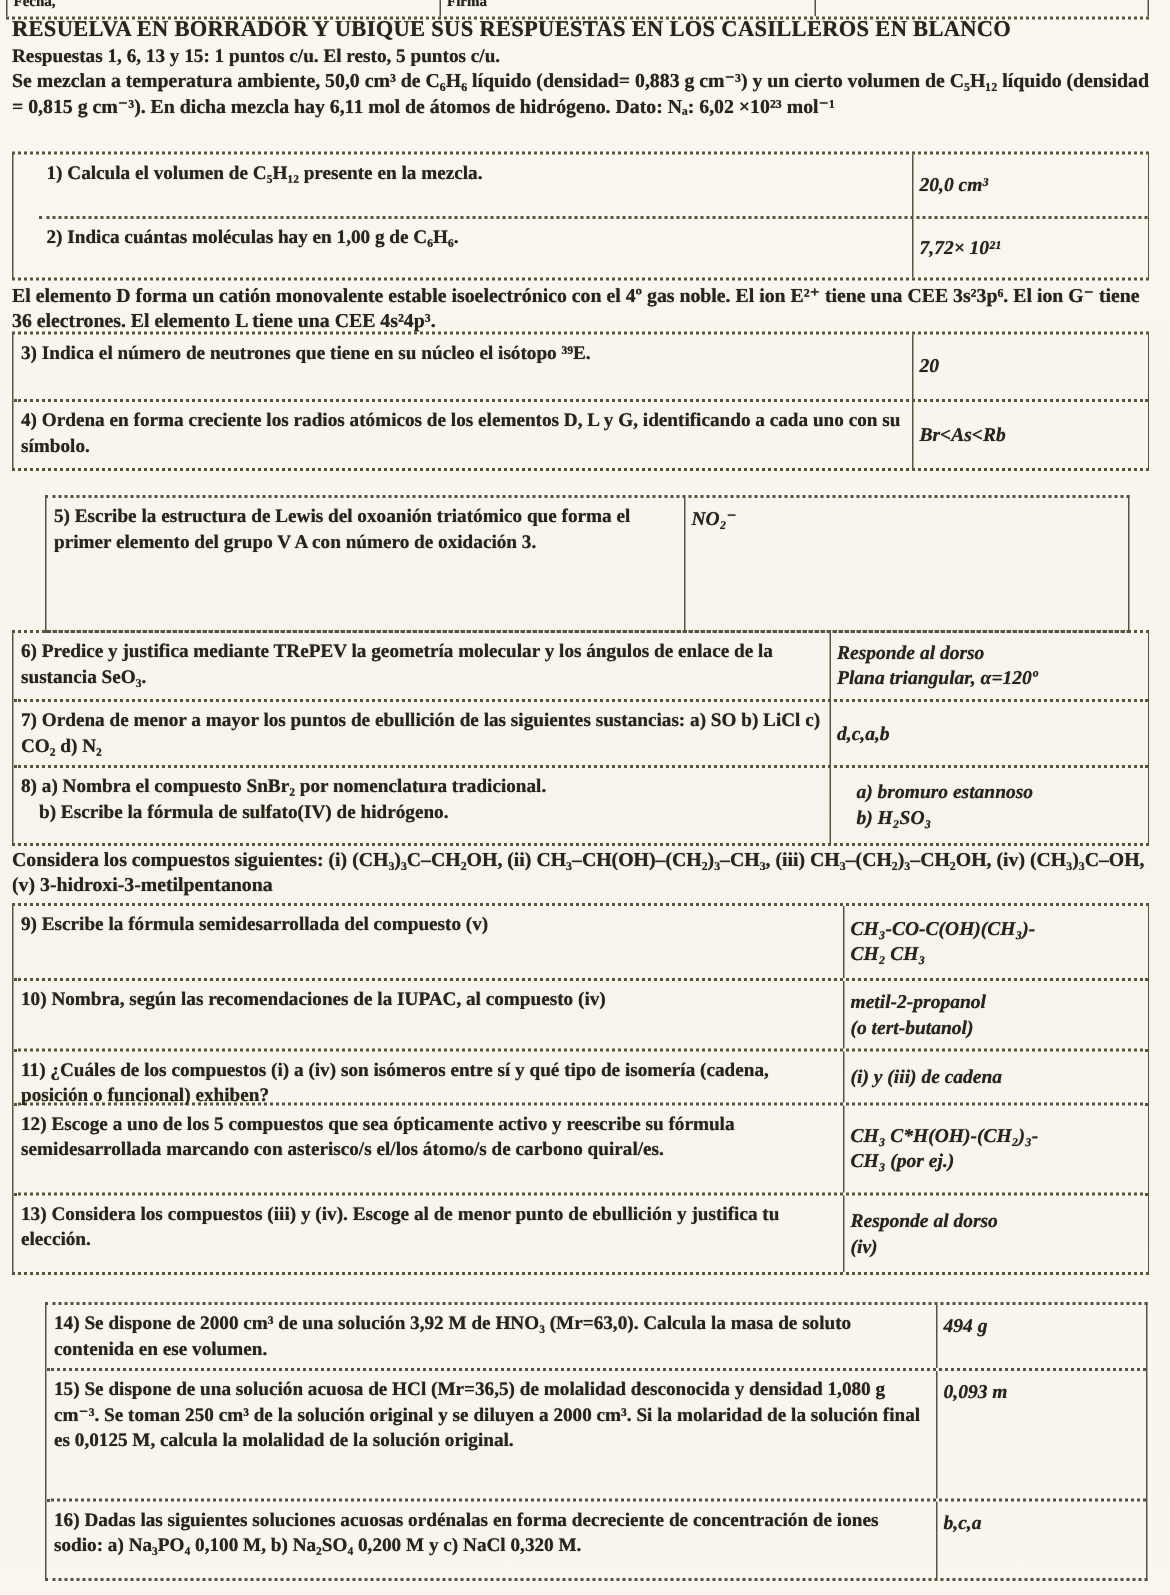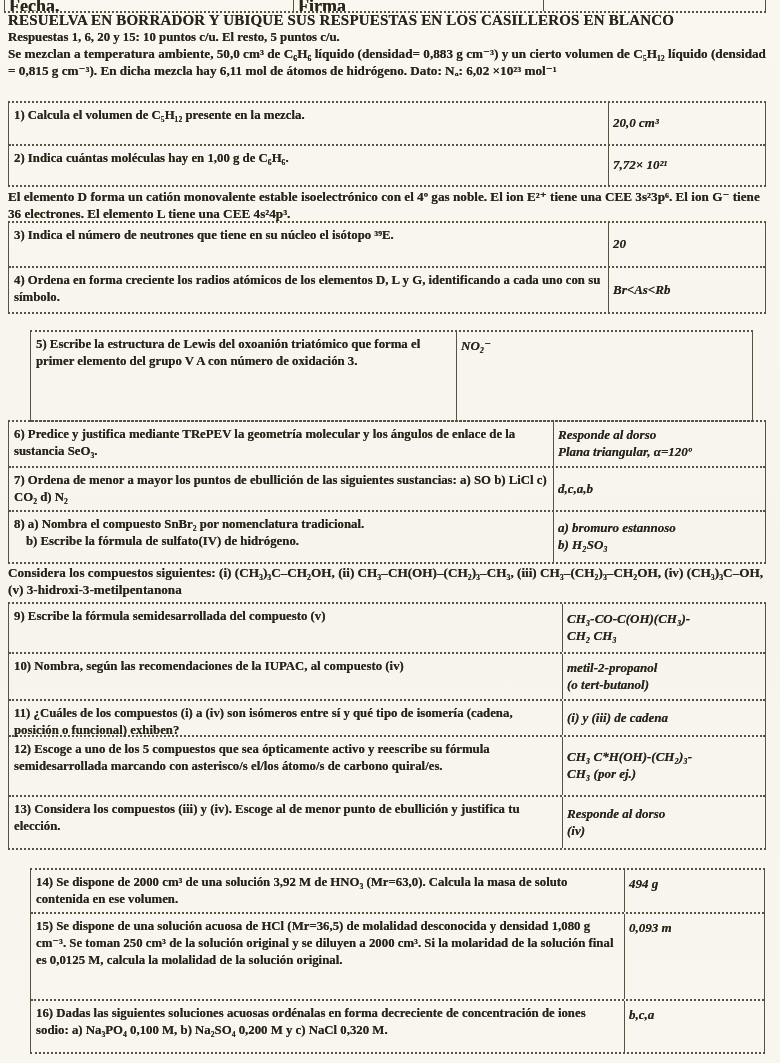--- a/index.html
+++ b/index.html
@@ -13,21 +13,21 @@
     text-shadow:0 0 .6px rgba(45,36,20,.75);
   }
   .abs{position:absolute;}
   
   .toprow{
     left:4px;top:0;width:762px;height:11px;
     display:flex;overflow:hidden;
     border-bottom:2px dotted #59523e;
   }
   .toprow .cell{border-left:1.5px solid #59523e;box-sizing:border-box;
-    font-size:18px;font-weight:bold;padding-left:4px;}
+    font-size:10px;font-weight:bold;padding-left:4px;}
   .toprow .cell span{display:block;margin-top:-4px;}
   .toprow .c1{width:289px;}
   .toprow .c2{width:250px;}
   .toprow .c3{flex:1;border-right:1.5px solid #59523e;}
   .title{left:8px;top:12px;width:764px;font-size:15px;font-weight:bold;letter-spacing:.2px;}
   .points{left:8px;top:30px;width:764px;font-size:12.8px;font-weight:bold;}
   .para{font-size:13.2px;font-weight:bold;line-height:1.28;}
   .mixture{left:8px;top:46px;width:760px;}
   .eleseries{left:8px;top:189px;width:762px;}
   .compounds{left:8px;top:565px;width:762px;}
@@ -47,22 +47,22 @@
   .qcell .l2{padding-left:12px;}
   .acell{
     box-sizing:border-box;flex:none;
     border-left:1.5px solid #59523e;
     display:flex;flex-direction:column;justify-content:center;align-items:flex-start;
     text-align:center;
     font-style:italic;font-weight:bold;font-size:13px;line-height:1.3;
     padding:2px 4px;
   }
   .acell.top{justify-content:flex-start;padding-top:6px;}
-  .acell.left{align-items:flex-start;text-align:left;padding-left:4px;}
-  .tA{left:8px;top:101px;width:758px;}
+  .acell.left{align-items:flex-start;text-align:left;padding-left:17px;}
+  .tA{left:8px;top:101px;width:758px;padding-left:17px;}
   .tA .qrow{height:41px;}
   .tA .acell,.tB .acell{width:157px;}
   .tB{left:8px;top:221px;width:758px;}
   .tB .r1{height:43px;} .tB .r2{height:46px;}
   .tC{left:30px;top:330px;width:723px;}
   .tC .qrow{height:88px;}
   .tC .acell{width:296px;}
   .tD{left:8px;top:420px;width:758px;}
   .tD .r1{height:44px;gap:24px;} .tD .r2{height:44px;} .tD .r3{height:52px;}
   .tD .acell{width:212px;}
@@ -83,21 +83,21 @@
     <div class="cell c1">
         <span>Fecha,</span>
       </div>
     <div class="cell c2">
         <span>Firma</span>
       </div>
     <div class="cell c3"></div>
   </div>
 
   <div class="abs title">RESUELVA EN BORRADOR Y UBIQUE SUS RESPUESTAS EN LOS CASILLEROS EN BLANCO</div>
-  <div class="abs points">Respuestas 1, 6, 20 y 15: 10 puntos c/u. El resto, 5 puntos c/u.</div>
+  <div class="abs points">Respuestas 1, 6, 13 y 15: 1 puntos c/u. El resto, 5 puntos c/u.</div>
   <div class="abs para mixture">Se mezclan a temperatura ambiente, 50,0 cm³ de C₆H₆ líquido (densidad= 0,883 g cm⁻³) y un cierto volumen de C₅H₁₂ líquido (densidad = 0,815 g cm⁻³). En dicha mezcla hay 6,11 mol de átomos de hidrógeno. Dato: Nₐ: 6,02 ×10²³ mol⁻¹</div>
 
   <div class="abs qtable tA">
     <div class="qrow">
       <div class="qcell">1) Calcula el volumen de C₅H₁₂ presente en la mezcla.</div>
       <div class="acell">
           <span>20,0 cm³</span>
         </div>
     </div>
     <div class="qrow">

